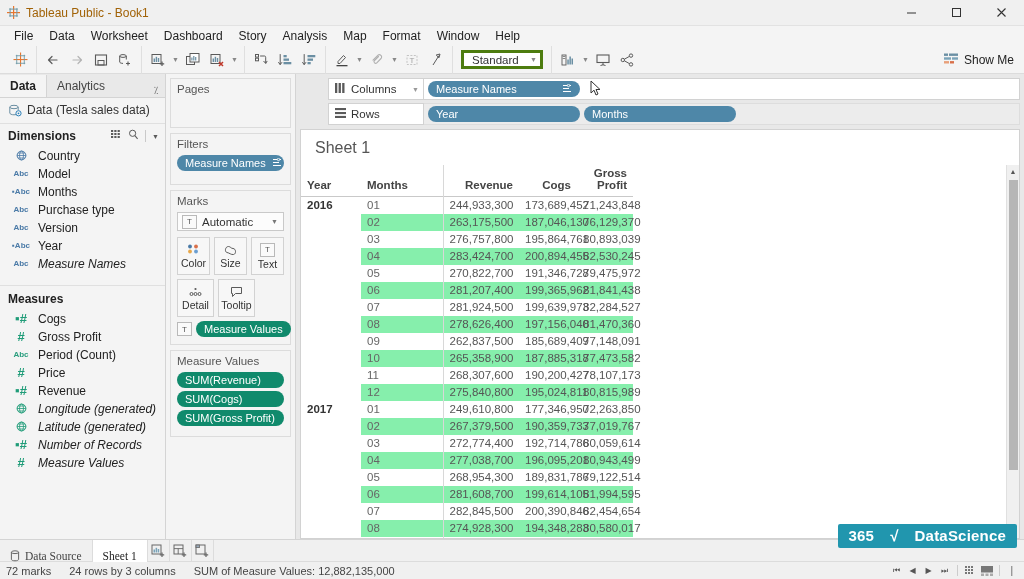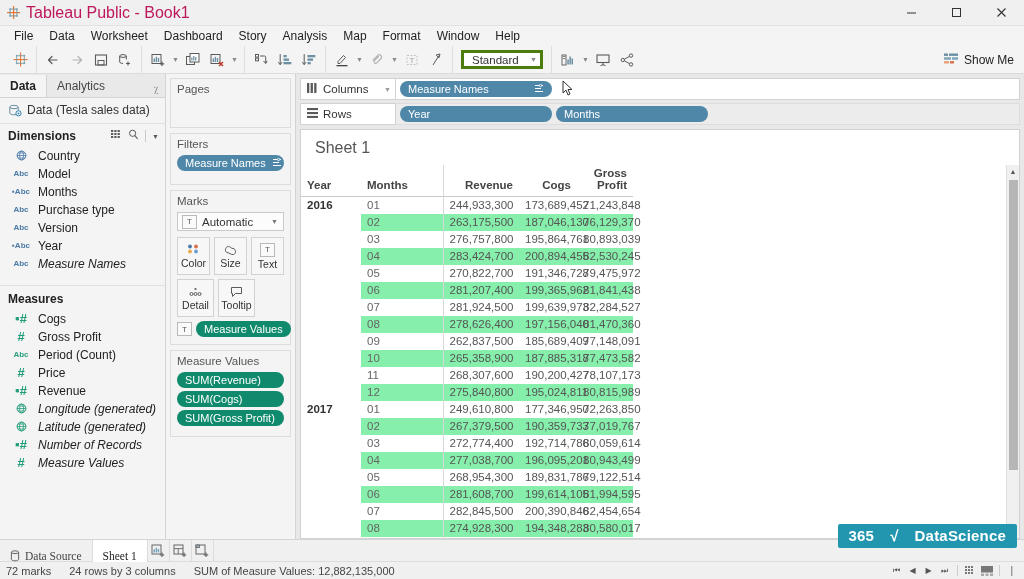--- a/index.html
+++ b/index.html
@@ -9,21 +9,21 @@
     font-family:"Liberation Sans", sans-serif;
     font-size:12px; color:#333; background:#f1f1f1;
     -webkit-font-smoothing:antialiased;
   }
   .app { width:1024px; height:579px; display:flex; flex-direction:column; background:#f4f4f4; }
 
   
   .titlebar { height:26px; background:#f0f0f0; display:flex; align-items:center;
               border-bottom:1px solid #e2e2e2; flex:none; }
   .tb-icon { width:26px; display:flex; align-items:center; justify-content:center; }
-  .tb-title { font-size:16px; color:#be185d; }
+  .tb-title { font-size:12px; color:#a16207; }
   .tb-spacer { flex:1; }
   .wbtn { width:45px; height:26px; display:flex; align-items:center; justify-content:center;
           color:#333; font-size:13px; }
 
   
   .menubar { height:20px; background:#f4f4f4; display:flex; align-items:center;
              padding-left:6px; flex:none; }
   .menu-item { padding:2px 8px; font-size:12px; color:#222; line-height:16px; }
 
   
@@ -96,21 +96,21 @@
           padding:0 8px; font-size:11px; color:#fff; white-space:nowrap; }
   .pill.blue { background:#4e87a8; }
   .pill.green { background:#108a6c; }
   .pill .pic { margin-left:auto; padding-left:6px; font-size:9px; }
   .card.measvals .pill { margin-bottom:3px; }
 
   
   .viewwrap { flex:1; display:flex; flex-direction:column; min-width:0; background:#e8e8e8;
               padding:4px 4px 0 4px; }
   .shelves { flex:none; }
-  .shelfrow { display:flex; align-items:center; height:22px; margin-bottom:3px; }
+  .shelfrow { display:flex; align-items:center; height:22px; margin-bottom:3px;margin-left:28px; }
   .shelf-label { width:96px; flex:none; display:flex; align-items:center; gap:5px;
                  height:22px; background:#fff; border:1px solid #d2d2d2; padding:0 4px 0 6px;
                  font-size:11.5px; color:#333; }
   .shelf-label .fcar { margin-left:auto; color:#999; font-size:7px; }
   .shelf-drop { flex:1; height:22px; background:#fff; border:1px solid #d2d2d2;
                 border-left:none; display:flex; align-items:center; gap:4px; padding:0 4px; }
   .shelf-drop.rows { background:#ececec; border-color:#ddd; }
   .sheet { flex:1; background:#fff; border:1px solid #d2d2d2; margin-top:1px;
            display:flex; flex-direction:column; min-height:0; overflow:hidden; }
   .sheet-title { padding:9px 0 8px 14px; font-size:16px; color:#555; flex:none; }

